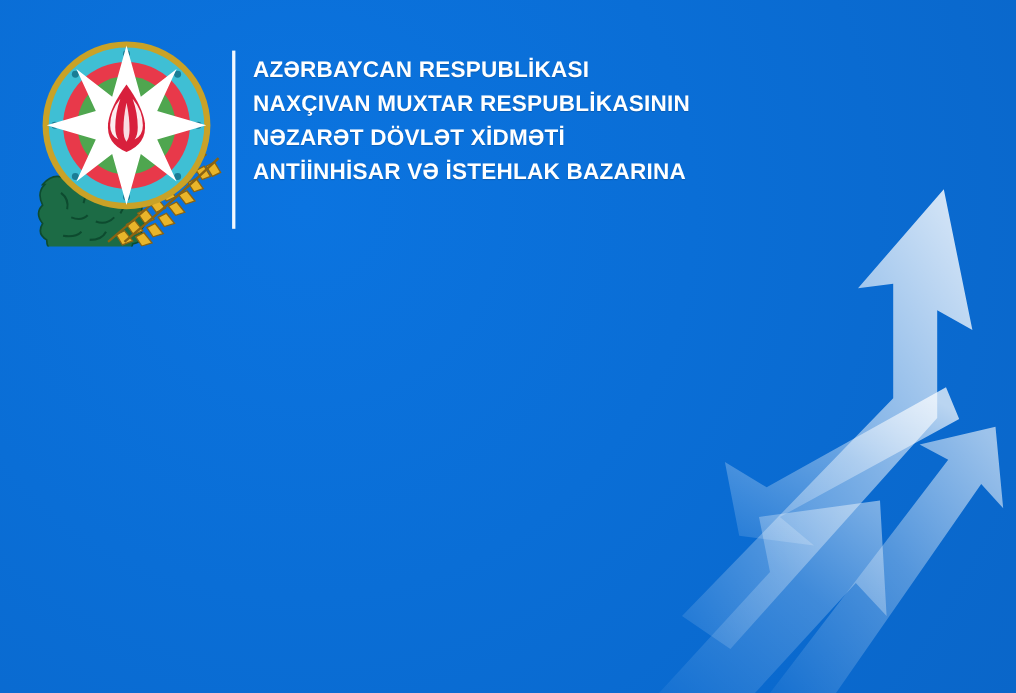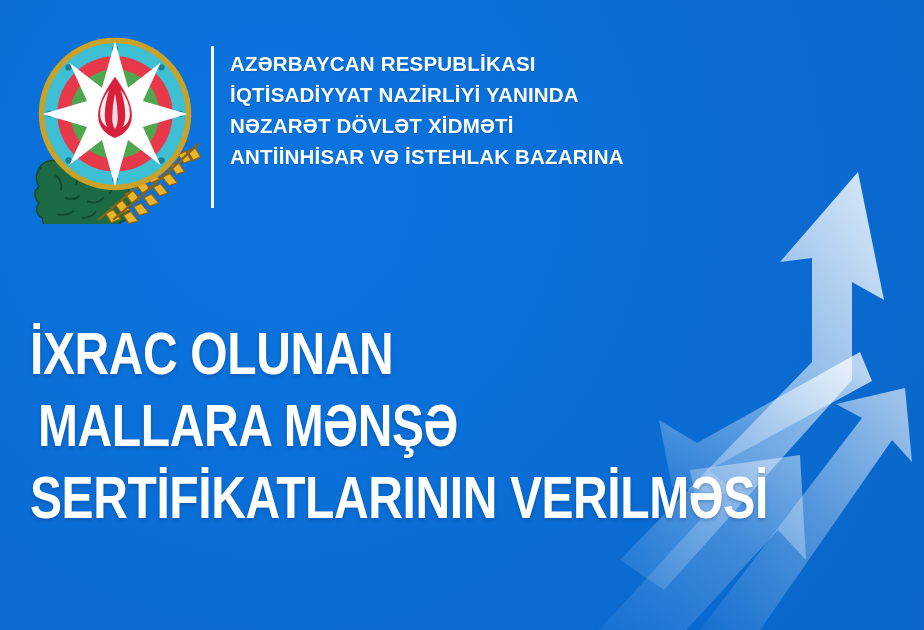--- a/index.html
+++ b/index.html
@@ -181,25 +181,20 @@
           <path fill="#ffffff" opacity="0.92" d="M106 66 q5 14 5 28 q0 8 -3 12 q8 -4 8 -14 q0 -14 -10 -26 Z"></path>
           <path fill="#ffffff" opacity="0.85" d="M100 70 q-3 14 -3 26 q0 8 3 12 q3 -4 3 -12 q0 -12 -3 -26 Z"></path>
         </g>
       </svg>
     </div>
 
     <div id="header-divider"></div>
 
     <div id="org-name">
       <span class="ln">AZƏRBAYCAN RESPUBLİKASI</span>
-      <span class="ln">İQTİSADİYYAT NAZİRLİYİ YANINDA</span>
+      <span class="ln">NAXÇIVAN MUXTAR RESPUBLİKASININ</span>
       <span class="ln">NƏZARƏT DÖVLƏT XİDMƏTİ</span>
       <span class="ln">ANTİİNHİSAR VƏ İSTEHLAK BAZARINA</span>
     </div>
   </div>
 
-  <div id="title">
-    <span class="tline t1">İXRAC OLUNAN</span>
-    <span class="tline t2">MALLARA MƏNŞƏ</span>
-    <span class="tline t3">SERTİFİKATLARININ VERİLMƏSİ</span>
-  </div>
 
 </div>
 
 </body></html>

